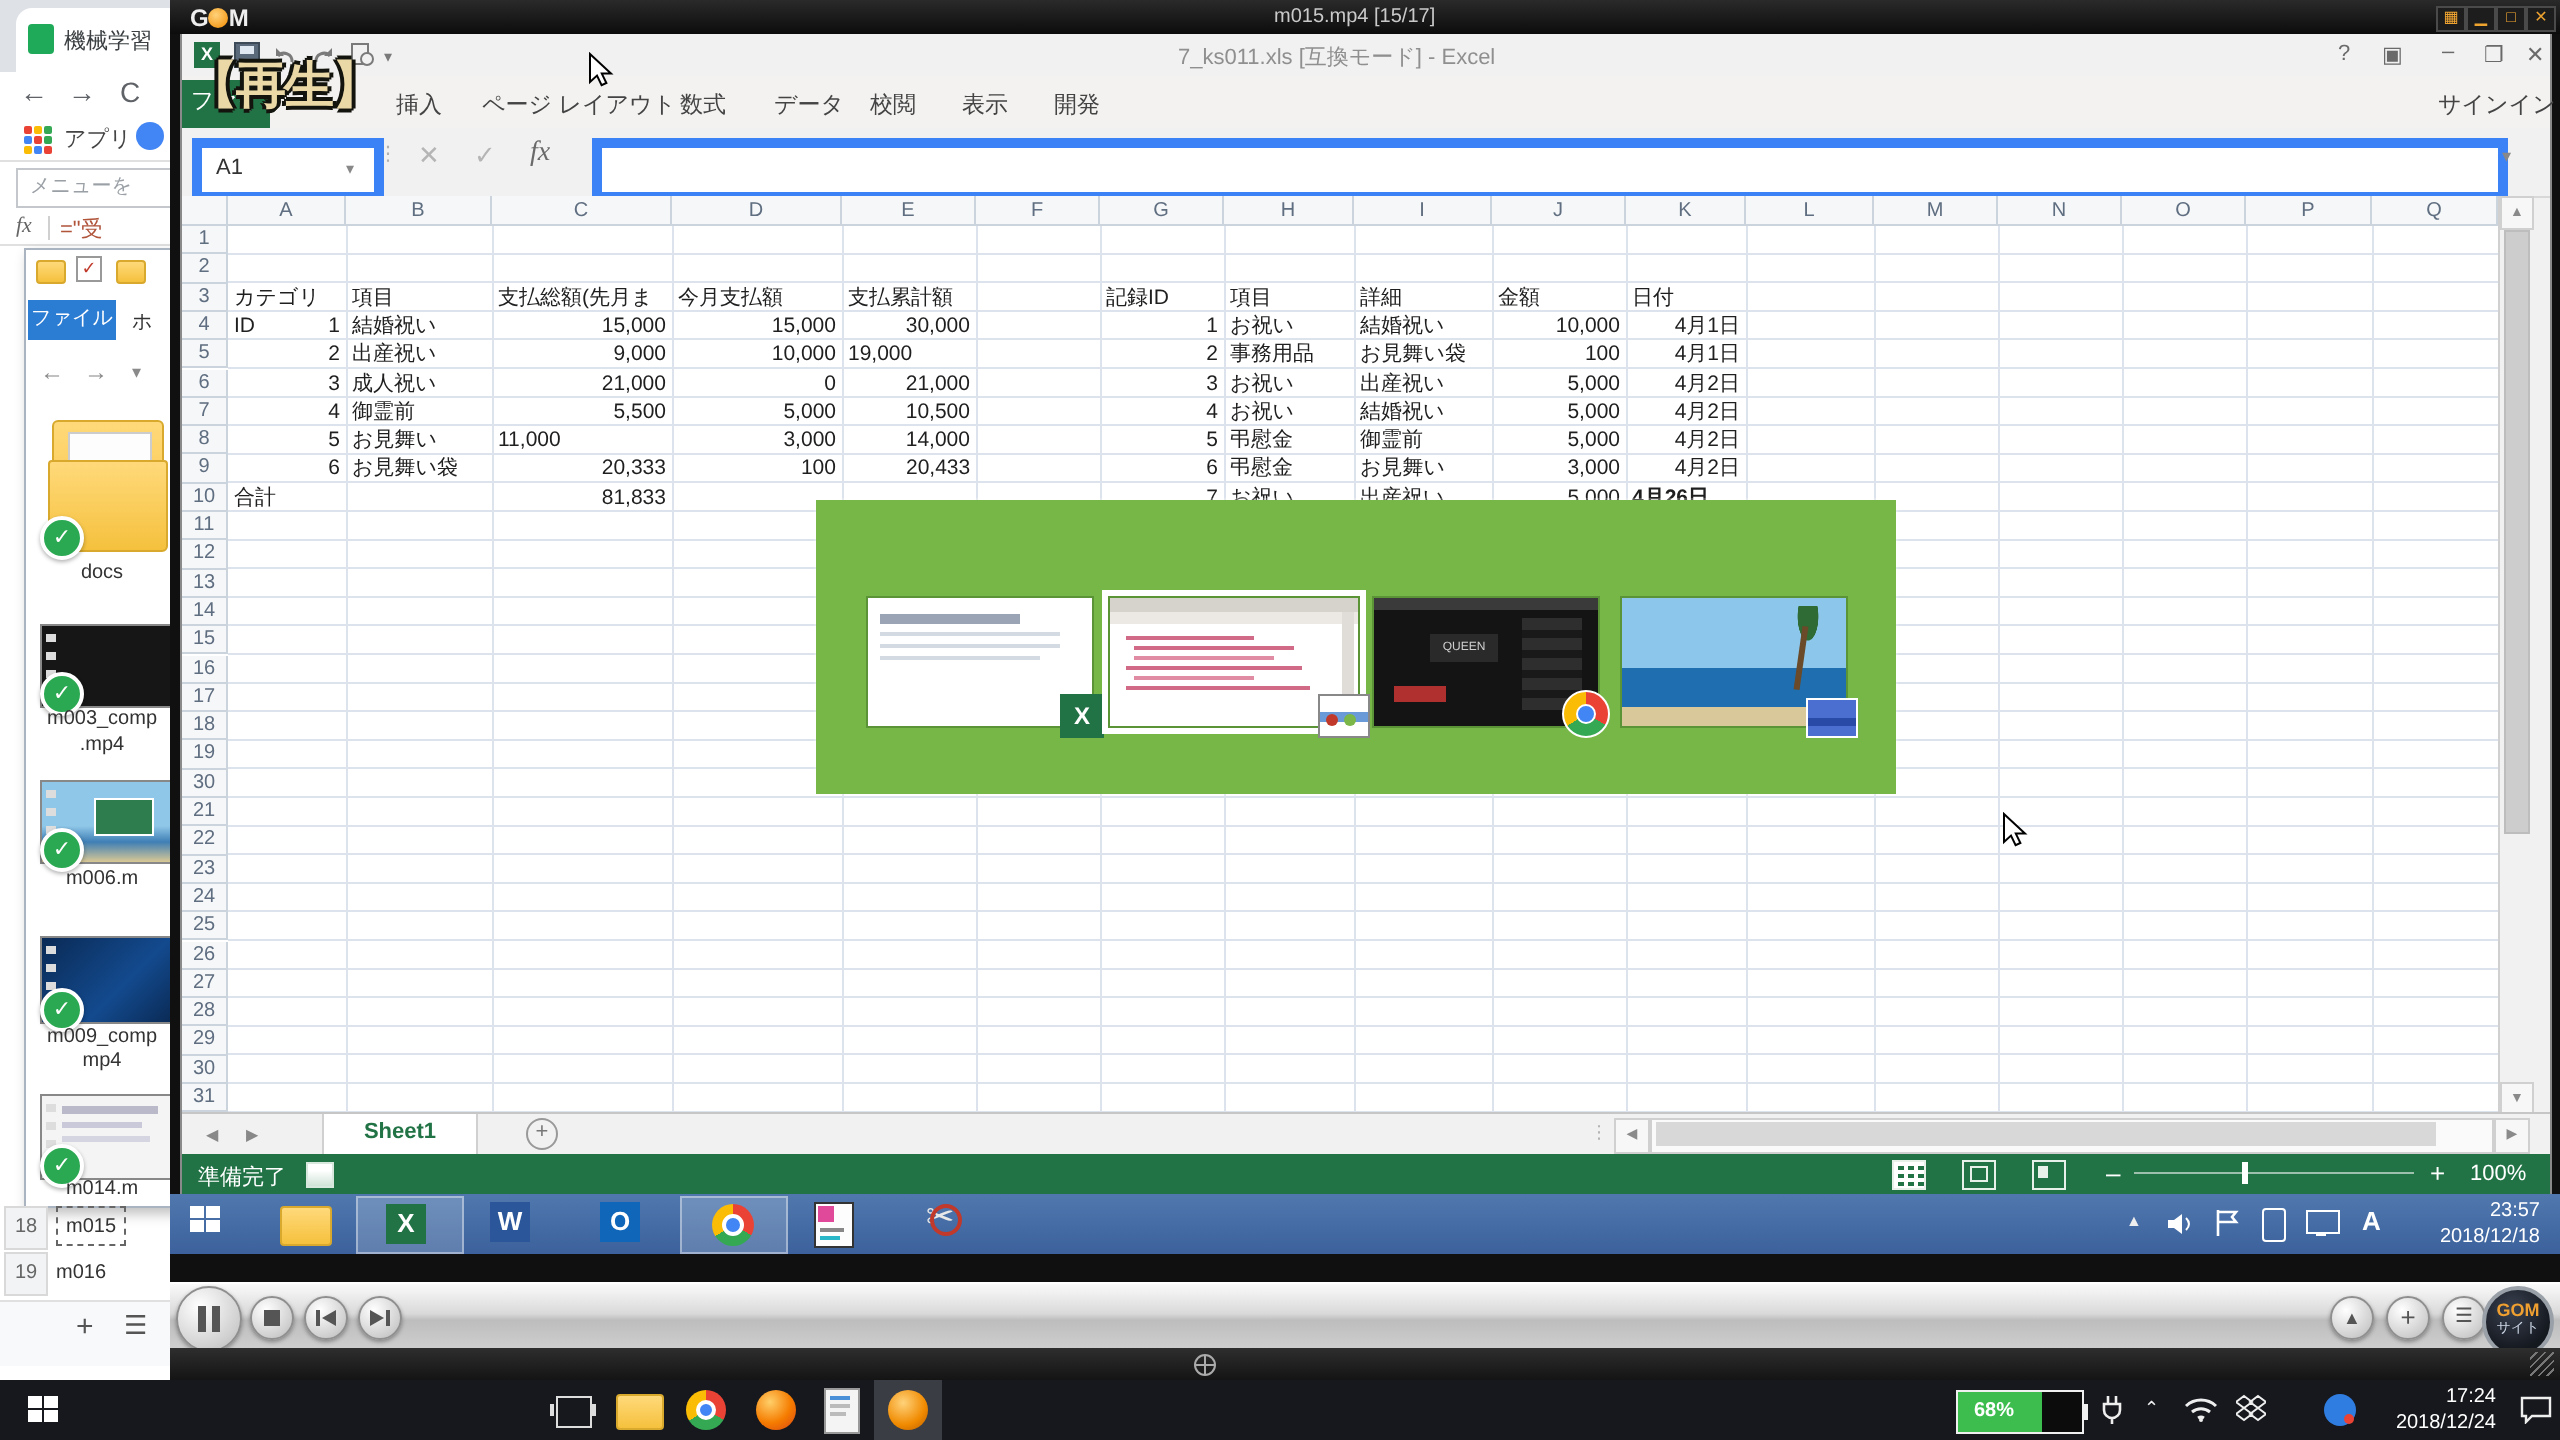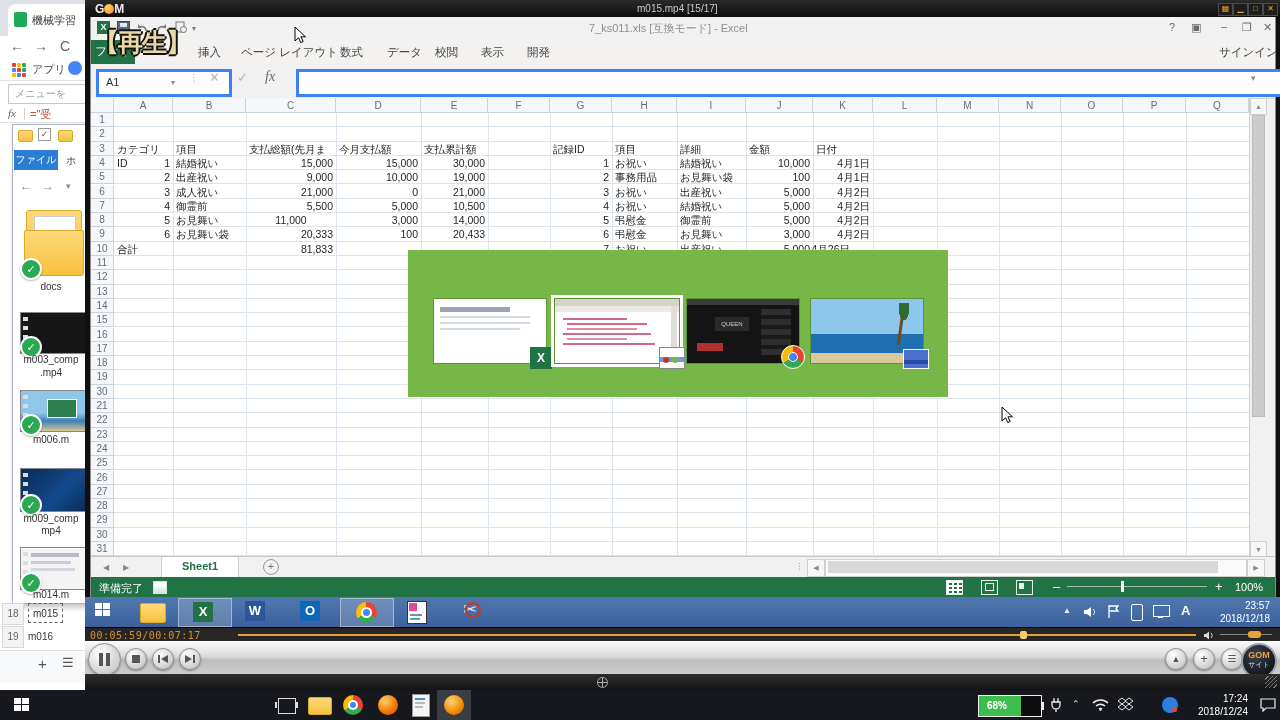--- a/index.html
+++ b/index.html
@@ -40,21 +40,21 @@
   
   .xlwin{left:5px;top:17px;width:1184px;height:580px;background:#f1f1f1;border-left:1px solid #8a8a8a;border-right:1px solid #8a8a8a;}
   .xltitle{left:0;top:0;width:1184px;height:21px;background:#f1f1f1;}
   .qat{font-size:11px;color:#6a6a6a;}
   .ribbon{left:0;top:21px;width:1184px;height:26px;background:#f3f2f1;border-bottom:1px solid #e1dfdd;}
   .rtab{font-size:11.5px;color:#444;}
   .filetab{background:var(--excel_green,#217346);color:#fff;font-size:11.5px;text-align:center;line-height:22px;}
   .osd{font-size:25px;font-weight:bold;color:#ead9a6;letter-spacing:-1px;
        text-shadow:-2px 0 #14140e,2px 0 #14140e,0 -2px #14140e,0 2px #14140e,1px 1px #14140e,-1px -1px #14140e;}
   .fbar{left:0;top:47px;width:1184px;height:34px;background:#f1f1f1;border-bottom:1px solid #d8d8d8;}
-  .whitebox{background:#fff;border:3px solid #3b82f6;padding-left:44px;}
+  .whitebox{background:#fff;border:5px solid #3b82f6;}
   
   .sheet{left:0;top:81px;width:1158px;height:458px;background:#fff;}
   .colhdr,.rowhdr{background:#f6f7f9;border-right:1px solid #cbd3dc;border-bottom:1px solid #cbd3dc;
          color:#5f6e80;font-size:10px;text-align:center;box-sizing:border-box;}
   .gridline-v{border-right:1px solid #dde3ec;}
   .grid-cell{font-size:10.5px;color:#1f1f1f;line-height:14px;padding:0 3px;box-sizing:border-box;overflow:visible;}
   .vscroll{left:1158px;top:81px;width:16px;height:458px;background:#f1f1f1;border-left:1px solid #d0d0d0;}
   .scrbtn{background:#f7f7f7;border:1px solid #d0d0d0;color:#8a8a8a;font-size:7px;text-align:center;}
   .tabrow{left:0;top:539px;width:1184px;height:21px;background:#f1f1f1;border-top:1px solid #c6c6c6;}
   .statusbar{left:0;top:560px;width:1184px;height:20px;background:var(--excel_green,#217346);color:#fff;}
@@ -346,34 +346,34 @@
             <div class="abs grid-cell" style="left: 330px; top: 43.6px; width: 67px; height: 14.3px; text-align: left;">支払累計額</div>
             <div class="abs grid-cell" style="left: 23px; top: 57.9px; width: 59px; height: 14.3px; text-align: right;">1</div>
             <div class="abs grid-cell" style="left: 82px; top: 57.9px; width: 73px; height: 14.3px; text-align: left;">結婚祝い</div>
             <div class="abs grid-cell" style="left: 155px; top: 57.9px; width: 90px; height: 14.3px; text-align: right;">15,000</div>
             <div class="abs grid-cell" style="left: 245px; top: 57.9px; width: 85px; height: 14.3px; text-align: right;">15,000</div>
             <div class="abs grid-cell" style="left: 330px; top: 57.9px; width: 67px; height: 14.3px; text-align: right;">30,000</div>
             <div class="abs grid-cell" style="left: 23px; top: 72.2px; width: 59px; height: 14.3px; text-align: right;">2</div>
             <div class="abs grid-cell" style="left: 82px; top: 72.2px; width: 73px; height: 14.3px; text-align: left;">出産祝い</div>
             <div class="abs grid-cell" style="left: 155px; top: 72.2px; width: 90px; height: 14.3px; text-align: right;">9,000</div>
             <div class="abs grid-cell" style="left: 245px; top: 72.2px; width: 85px; height: 14.3px; text-align: right;">10,000</div>
-            <div class="abs grid-cell" style="left: 330px; top: 72.2px; width: 67px; height: 14.3px; text-align: right;">19,000</div>
+            <div class="abs grid-cell" style="left: 330px; top: 72.2px; width: 67px; height: 14.3px; ">19,000</div>
             <div class="abs grid-cell" style="left: 23px; top: 86.5px; width: 59px; height: 14.3px; text-align: right;">3</div>
             <div class="abs grid-cell" style="left: 82px; top: 86.5px; width: 73px; height: 14.3px; text-align: left;">成人祝い</div>
             <div class="abs grid-cell" style="left: 155px; top: 86.5px; width: 90px; height: 14.3px; text-align: right;">21,000</div>
             <div class="abs grid-cell" style="left: 245px; top: 86.5px; width: 85px; height: 14.3px; text-align: right;">0</div>
             <div class="abs grid-cell" style="left: 330px; top: 86.5px; width: 67px; height: 14.3px; text-align: right;">21,000</div>
             <div class="abs grid-cell" style="left: 23px; top: 100.8px; width: 59px; height: 14.3px; text-align: right;">4</div>
             <div class="abs grid-cell" style="left: 82px; top: 100.8px; width: 73px; height: 14.3px; text-align: left;">御霊前</div>
             <div class="abs grid-cell" style="left: 155px; top: 100.8px; width: 90px; height: 14.3px; text-align: right;">5,500</div>
             <div class="abs grid-cell" style="left: 245px; top: 100.8px; width: 85px; height: 14.3px; text-align: right;">5,000</div>
             <div class="abs grid-cell" style="left: 330px; top: 100.8px; width: 67px; height: 14.3px; text-align: right;">10,500</div>
             <div class="abs grid-cell" style="left: 23px; top: 115.1px; width: 59px; height: 14.3px; text-align: right;">5</div>
             <div class="abs grid-cell" style="left: 82px; top: 115.1px; width: 73px; height: 14.3px; text-align: left;">お見舞い</div>
-            <div class="abs grid-cell" style="left: 155px; top: 115.1px; width: 90px; height: 14.3px; text-align: center;">11,000</div>
+            <div class="abs grid-cell" style="left: 155px; top: 115.1px; width: 90px; height: 14.3px; text-align: left;">11,000</div>
             <div class="abs grid-cell" style="left: 245px; top: 115.1px; width: 85px; height: 14.3px; text-align: right;">3,000</div>
             <div class="abs grid-cell" style="left: 330px; top: 115.1px; width: 67px; height: 14.3px; text-align: right;">14,000</div>
             <div class="abs grid-cell" style="left: 23px; top: 129.4px; width: 59px; height: 14.3px; text-align: right;">6</div>
             <div class="abs grid-cell" style="left: 82px; top: 129.4px; width: 73px; height: 14.3px; text-align: left;">お見舞い袋</div>
             <div class="abs grid-cell" style="left: 155px; top: 129.4px; width: 90px; height: 14.3px; text-align: right;">20,333</div>
             <div class="abs grid-cell" style="left: 245px; top: 129.4px; width: 85px; height: 14.3px; text-align: right;">100</div>
             <div class="abs grid-cell" style="left: 330px; top: 129.4px; width: 67px; height: 14.3px; text-align: right; padding-left: 32px;">20,433</div>
             <div class="abs grid-cell" style="left: 23px; top: 143.7px; width: 59px; height: 14.3px; text-align: left;">合計</div>
             <div class="abs grid-cell" style="left: 155px; top: 143.7px; width: 90px; height: 14.3px; text-align: right;">81,833</div>
             <div class="abs grid-cell" style="left: 459px; top: 43.6px; width: 62px; height: 14.3px; text-align: left;">記録ID</div>
@@ -408,21 +408,21 @@
             <div class="abs grid-cell" style="left: 722px; top: 115.1px; width: 60px; height: 14.3px; text-align: right;">4月2日</div>
             <div class="abs grid-cell" style="left: 459px; top: 129.4px; width: 62px; height: 14.3px; text-align: right;">6</div>
             <div class="abs grid-cell" style="left: 521px; top: 129.4px; width: 65px; height: 14.3px; text-align: left;">弔慰金</div>
             <div class="abs grid-cell" style="left: 586px; top: 129.4px; width: 69px; height: 14.3px; text-align: left;">お見舞い</div>
             <div class="abs grid-cell" style="left: 655px; top: 129.4px; width: 67px; height: 14.3px; text-align: right;">3,000</div>
             <div class="abs grid-cell" style="left: 722px; top: 129.4px; width: 60px; height: 14.3px; text-align: right;">4月2日</div>
             <div class="abs grid-cell" style="left: 459px; top: 143.7px; width: 62px; height: 14.3px; text-align: right;">7</div>
             <div class="abs grid-cell" style="left: 521px; top: 143.7px; width: 65px; height: 14.3px; text-align: left;">お祝い</div>
             <div class="abs grid-cell" style="left: 586px; top: 143.7px; width: 69px; height: 14.3px; text-align: left;">出産祝い</div>
             <div class="abs grid-cell" style="left: 655px; top: 143.7px; width: 67px; height: 14.3px; text-align: right;">5,000</div>
-            <div class="abs grid-cell" style="left: 702px; top: 143.7px; width: 60px; height: 14.3px; text-align: right;">4月26日</div>
+            <div class="abs grid-cell" style="left: 722px; top: 143.7px; width: 60px; height: 14.3px;  font-weight: bold;">4月26日</div>
           </div>
       </div>
 
       <div class="abs vscroll">
         <div class="abs scrbtn" style="left:0;top:0;width:15px;height:15px;line-height:15px;">▲</div>
         <div class="abs" style="left:2px;top:17px;width:11px;height:300px;background:#cdcdcd;border:1px solid #bdbdbd;"></div>
         <div class="abs scrbtn" style="left:0;top:443px;width:15px;height:15px;line-height:15px;">▼</div>
       </div>
 
       <div class="abs tabrow">
@@ -537,31 +537,20 @@
       <div class="abs" style="left:1068px;top:8px;width:15px;height:10px;border:1px solid #fff;">
           <i class="sq abs" style="left:4px;top:10px;width:5px;height:2px;background:#fff;"></i>
         </div>
       <span class="abs" style="left:1096px;top:6px;color:#fff;font-size:13px;font-weight:bold;">A</span>
       <div class="abs" style="left:1110px;top:2px;width:75px;color:#fff;font-size:10px;text-align:right;line-height:13px;">
         <div>23:57</div>
         <div>2018/12/18</div>
       </div>
     </div>
 
-    <div class="abs gprog">
-      <span class="abs dig txt" style="left:5px;top:2px;">00:05:59/00:07:17</span>
-      <div class="abs" style="left:153px;top:6px;width:958px;height:2px;background:var(--gom_orange,#e8a038);"></div>
-      <div class="abs" style="left:935px;top:3px;width:7px;height:8px;border-radius:2px;background:#ffc66a;"></div>
-      <svg class="abs" style="left:1118px;top:2px;" width="13" height="11">
-          <path d="M1 4h2l3-2.5v8L3 7H1z" fill="#ddd"></path>
-          <path d="M8 3c1.5 1.5 1.5 3.5 0 5" stroke="#ddd" fill="none"></path>
-        </svg>
-      <div class="abs" style="left:1135px;top:6px;width:52px;height:1px;background:#888;"></div>
-      <div class="abs" style="left:1163px;top:3px;width:13px;height:7px;border-radius:3px;background:var(--gom_orange,#e8a038);"></div>
-    </div>
     <div class="abs gctrl">
       <div class="abs cbtn" style="left:3px;top:1px;width:31px;height:31px;">
         <i class="sq abs" style="left:10px;top:9px;width:4px;height:13px;background:#555;"></i>
         <i class="sq abs" style="left:17px;top:9px;width:4px;height:13px;background:#555;"></i>
       </div>
       <div class="abs cbtn" style="left:40px;top:6px;width:20px;height:20px;">
           <i class="sq abs" style="left:6px;top:6px;width:8px;height:8px;background:#555;"></i>
         </div>
       <div class="abs cbtn" style="left:67px;top:6px;width:20px;height:20px;">
         <i class="abs" style="left:5px;top:6px;width:2px;height:8px;background:#555;"></i>

